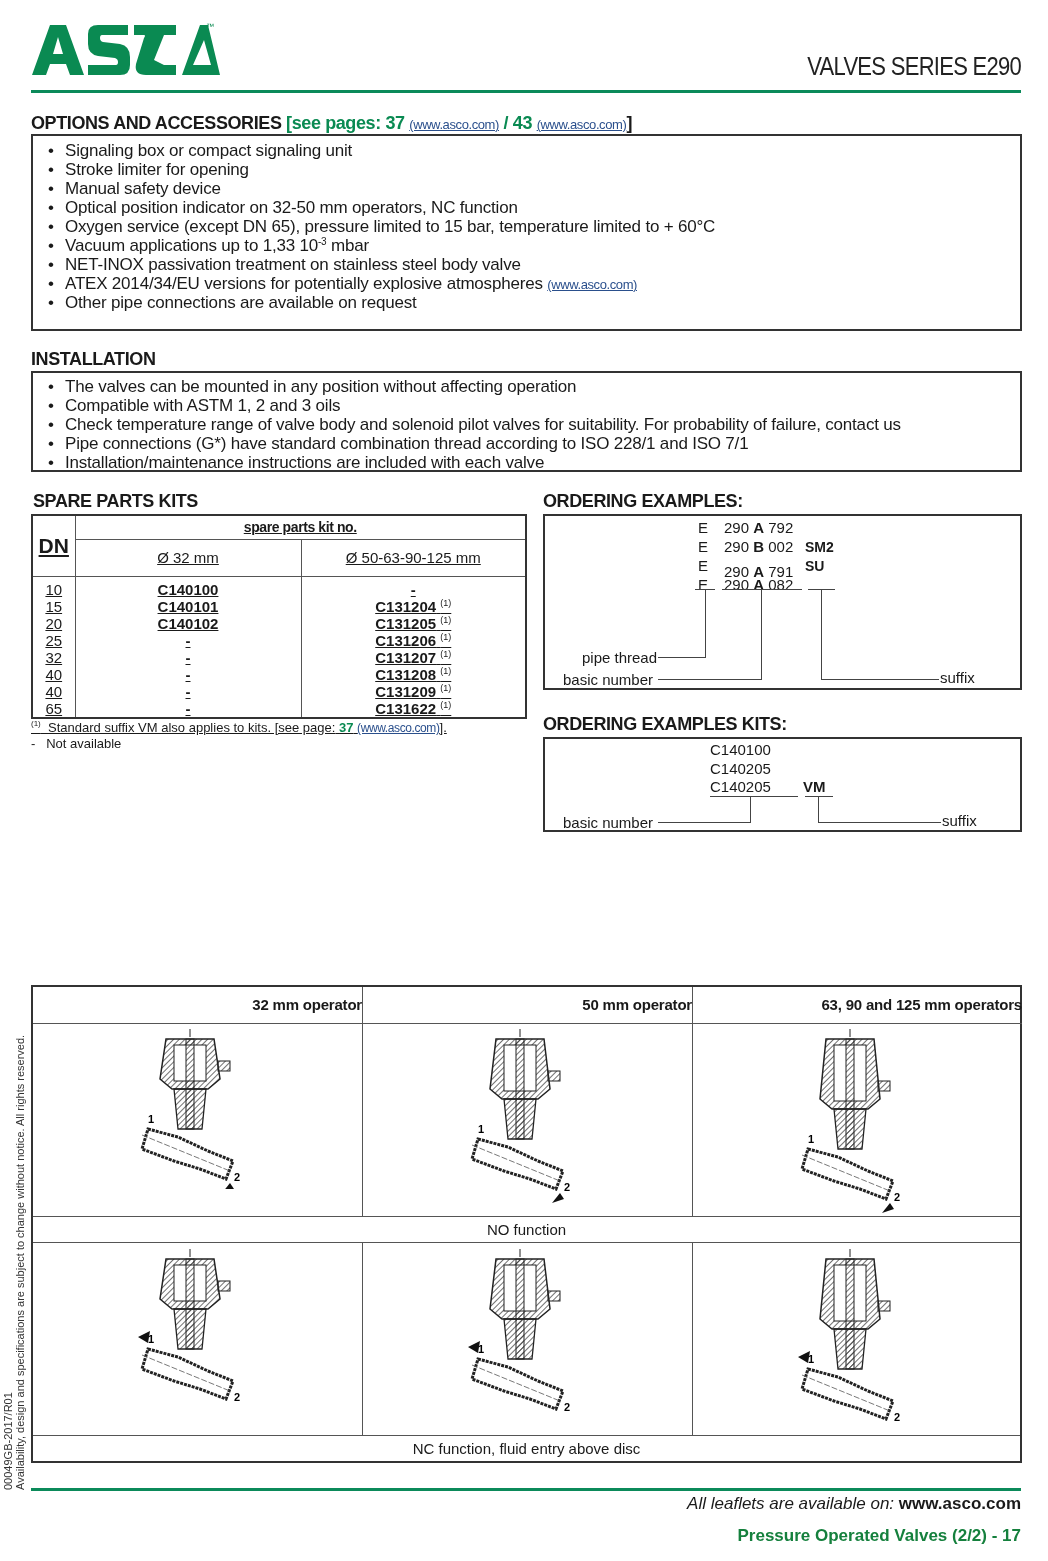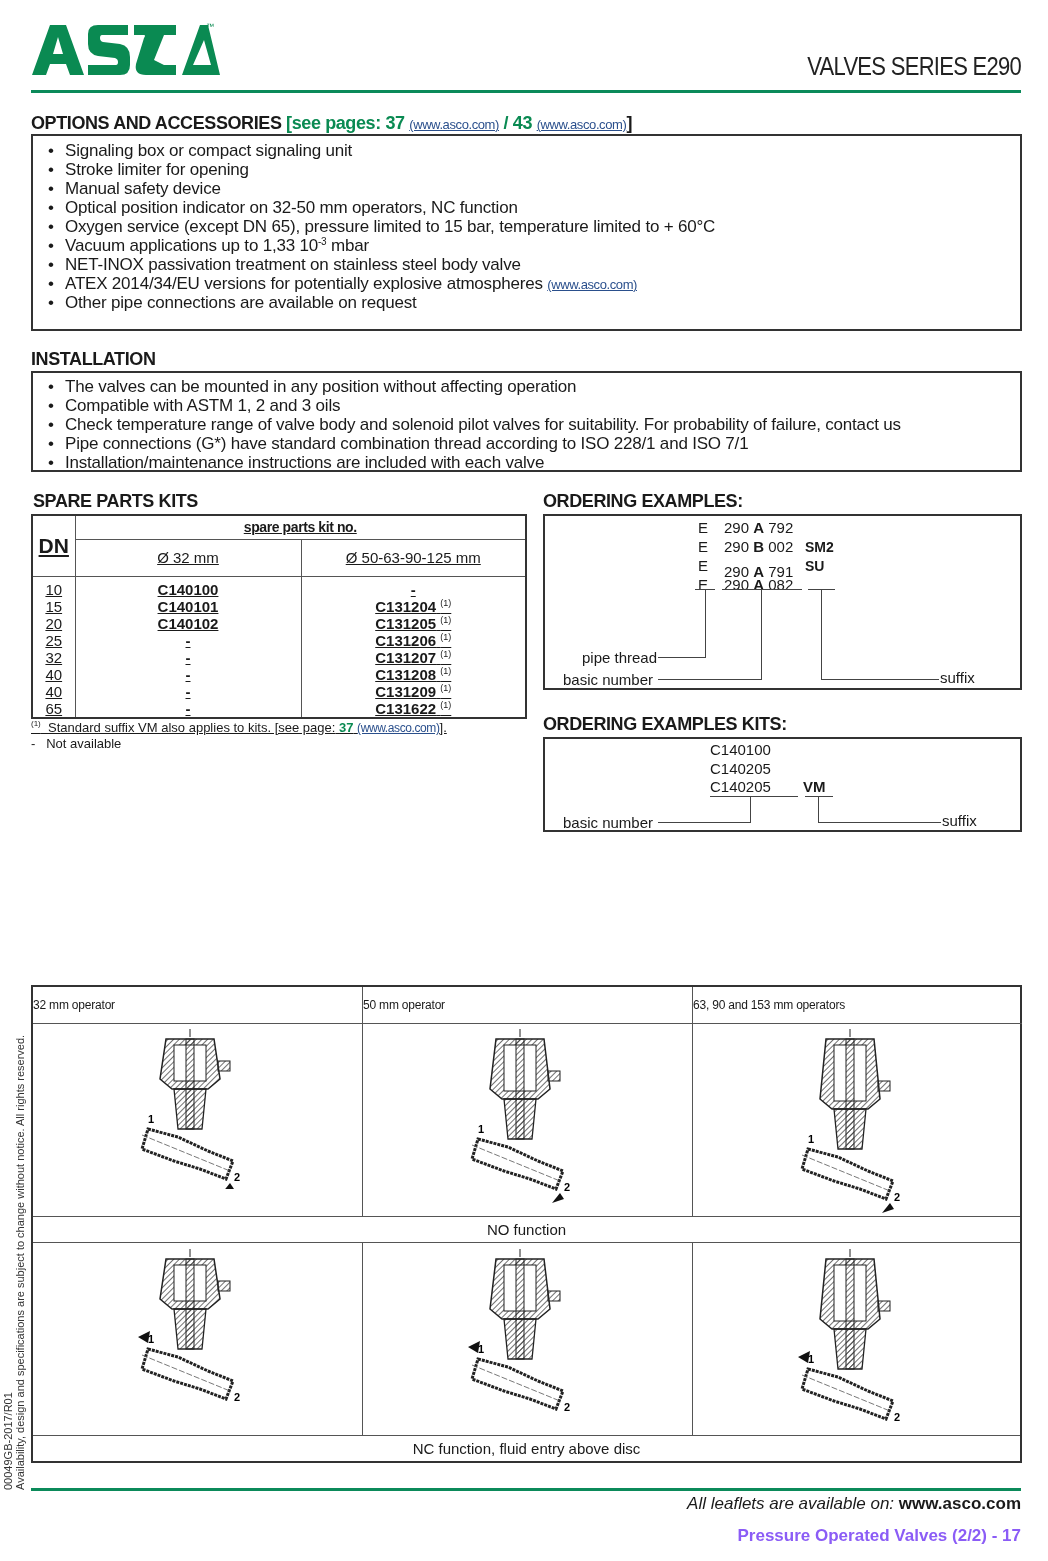--- a/index.html
+++ b/index.html
@@ -39,31 +39,31 @@
 
   .footnote { position: absolute; left: 31px; font-size: 13px; color: #1a1a1a; white-space: nowrap; }
 
   
   .ord-text { position: absolute; font-size: 15px; white-space: nowrap; color: #1a1a1a; }
   .ord-line { position: absolute; background: #444; }
 
   
   #op-table { position: absolute; left: 31px; top: 985px; width: 991px; height: 478px; border: 2px solid #333; }
   .op-cell { position: absolute; border-right: 1px solid #555; border-bottom: 1px solid #555; }
-  .op-head { font-size: 12px; text-align: left; line-height: 36px; letter-spacing: -0.2px; }
+  .op-head { font-size: 15px; text-align: right; line-height: 36px; letter-spacing: -0.2px; font-weight: bold; }
   .op-band { position: absolute; left: 0; right: 0; border-bottom: 1px solid #555; border-top: 1px solid #555; text-align: center; font-size: 15px; }
   .valve-drawing { position: absolute; }
 
   
   #side-notice { position: absolute; left: 2px; top: 1490px; transform: rotate(-90deg); transform-origin: left top; font-size: 11px; line-height: 12px; color: #333; white-space: nowrap; }
 
   #leaflet-line { position: absolute; right: 27px; top: 1494px; font-size: 17px; white-space: nowrap; }
   #leaflet-line .it { font-style: italic; }
   #leaflet-line .b { font-weight: bold; }
-  #page-footer { position: absolute; right: 27px; top: 1526px; font-size: 17px; font-weight: bold; color: #8b5cf6; white-space: nowrap; }
+  #page-footer { position: absolute; right: 27px; top: 1526px; font-size: 17px; font-weight: bold; color: #15803d; white-space: nowrap; }
 </style>
 </head>
 <body>
 
 <div id="logo">
   <svg viewBox="0 0 190 58">
     <g fill="#0a8a52">
 
       <path d="M2 55 L20 5 L36 5 L54 55 L40 55 L36 44 L20 44 L16 55 Z M23 34 L33 34 L28 17 Z"></path>
 
@@ -241,21 +241,21 @@
   <div class="ord-line" style="left:273px; top:57px; width:1px; height:26px;"></div>
   <div class="ord-line" style="left:273px; top:83px; width:123px; height:1px;"></div>
   <div class="ord-text" style="left:18px; top:75px;">basic number</div>
   <div class="ord-text" style="left:397px; top:73px;">suffix</div>
 </div>
 
 <div id="op-table">
 
   <div class="op-cell op-head" style="left:0; top:0; width:330px; height:37px;">32 mm operator</div>
   <div class="op-cell op-head" style="left:330px; top:0; width:330px; height:37px;">50 mm operator</div>
-  <div class="op-cell op-head" style="left:660px; top:0; width:329px; height:37px; border-right:none;">63, 90 and 153 mm operators</div>
+  <div class="op-cell op-head" style="left:660px; top:0; width:329px; height:37px; border-right:none;">63, 90 and 125 mm operators</div>
 
   <div class="op-cell" style="left:0; top:37px; width:330px; height:193px; border-bottom:none;"></div>
   <div class="op-cell" style="left:330px; top:37px; width:330px; height:193px; border-bottom:none;"></div>
 
   <div class="op-band" style="top:229px; height:27px; line-height:26px;">NO function</div>
 
   <div class="op-cell" style="left:0; top:256px; width:330px; height:193px; border-bottom:none;"></div>
   <div class="op-cell" style="left:330px; top:256px; width:330px; height:193px; border-bottom:none;"></div>
 
   <div class="op-band" style="top:448px; height:28px; line-height:26px; border-bottom:none;">NC function, fluid entry above disc</div>

